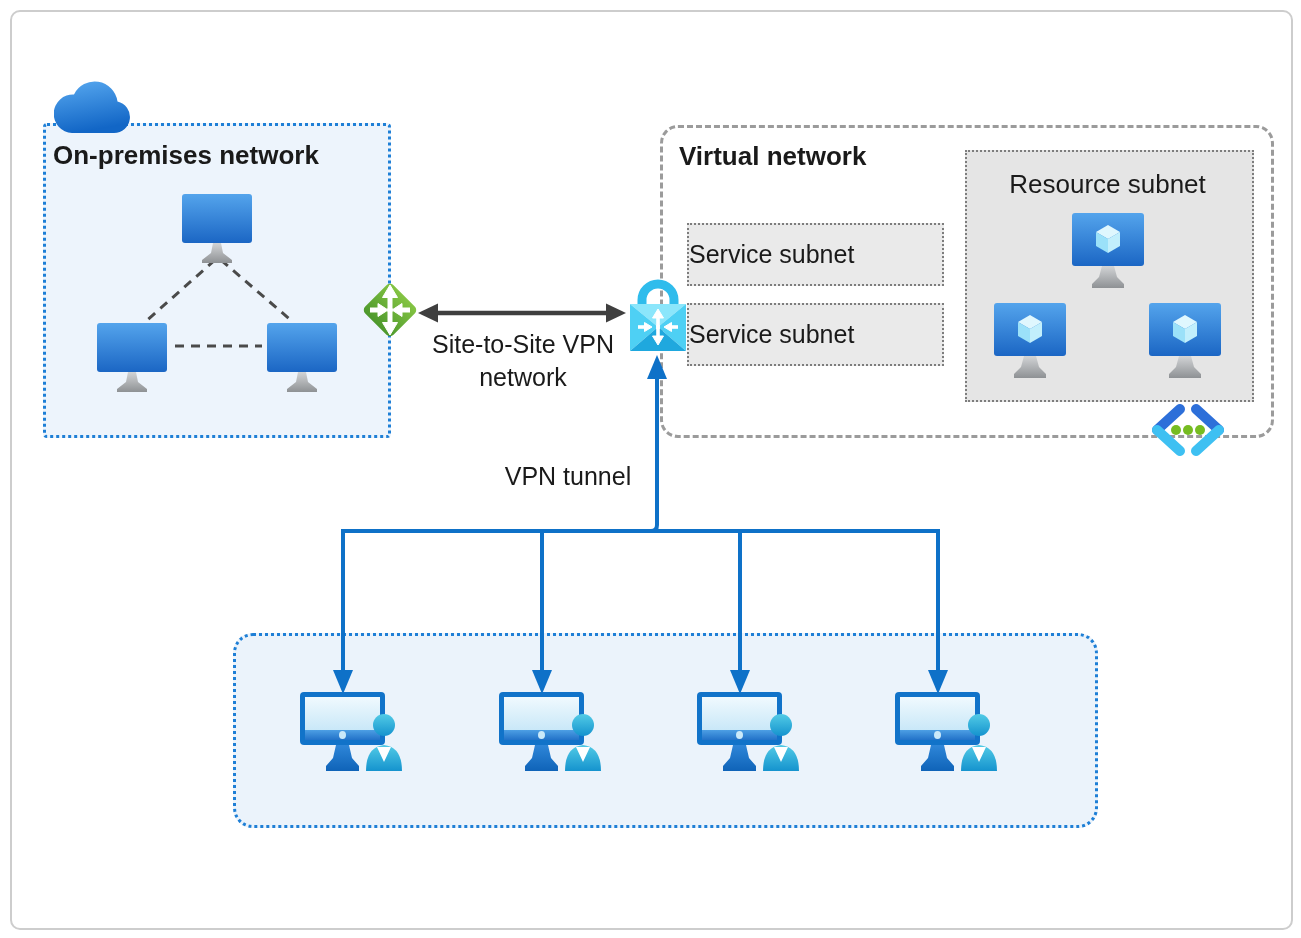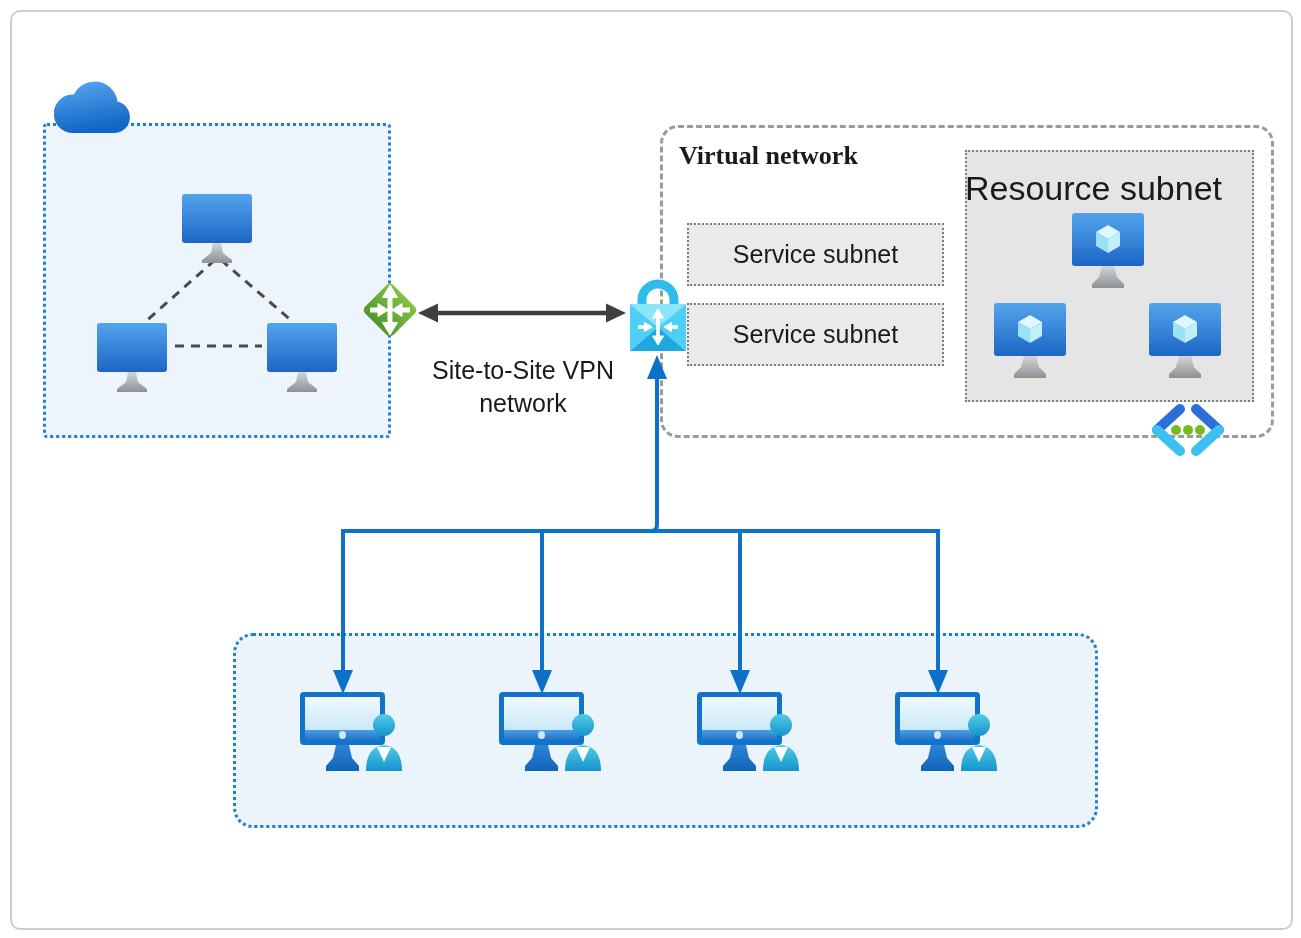--- a/index.html
+++ b/index.html
@@ -22,43 +22,43 @@
   #vnet-box{
     left:660px;top:125px;width:608px;height:307px;
     background:#ffffff;
     border:3px dashed var(--c-vnet_border,#9b9b9b);
     border-radius:18px;
   }
   .svc-box{
     left:687px;width:253px;height:59px;
     background:var(--c-subnet_fill,#eaeaea);
     border:2px dotted var(--c-subnet_border,#7d7d7d);
-    display:flex;align-items:center;justify-content:center;
+    display:flex;align-items:center;
     font-size:25px;
   }
   #svc-box-1{top:223px;}
   #svc-box-2{top:303px;}
   #resource-box{
     left:965px;top:150px;width:285px;height:248px;
     background:var(--c-resource_fill,#e5e5e5);
     border:2px dotted var(--c-subnet_border,#7d7d7d);
   }
   #clients-box{
     left:233px;top:633px;width:859px;height:189px;
     background:var(--c-clients_fill,#ebf3fb);
     border:3px dotted var(--c-dotted_border_blue,#1e7fd6);
     border-radius:20px;
   }
   
   .box-title{font-weight:bold;font-size:26px;white-space:nowrap;}
   #onprem-title{left:53px;top:140px;}
-  #vnet-title{left:679px;top:141px;font-family:Liberation Serif, serif;}
-  #resource-title{left:965px;top:169px;width:285px;text-align:left;font-size:34px;}
+  #vnet-title{left:679px;top:141px;}
+  #resource-title{left:965px;top:169px;width:285px;text-align:center;font-size:26px;}
   .tunnel-label{font-size:25px;line-height:33px;text-align:center;white-space:nowrap;}
-  #s2s-label{left:413px;top:328px;width:220px;margin-top:26px;}
+  #s2s-label{left:413px;top:328px;width:220px;}
   #p2s-label{left:458px;top:460px;width:220px;}
   #connector-layer{left:0;top:0;z-index:5;pointer-events:none;}
   .icon{z-index:6;}
   .label{z-index:7;}
 </style>
 </head>
 <body>
 
 <div id="canvas">
 
@@ -200,27 +200,29 @@
       <path d="M657 377 L657 525 Q657 531 651 531 L343 531 L343 673
                M651 531 L938 531 L938 673 M542 531 L542 673 M740 531 L740 673" fill="none" stroke-width="4"></path>
       <polygon points="657,355 647,379 667,379" stroke="none"></polygon>
       <polygon points="343,694 333,670 353,670" stroke="none"></polygon>
       <polygon points="542,694 532,670 552,670" stroke="none"></polygon>
       <polygon points="740,694 730,670 750,670" stroke="none"></polygon>
       <polygon points="938,694 928,670 948,670" stroke="none"></polygon>
     </g>
   </svg>
 
+  <div id="onprem-title" class="abs box-title label">On-premises network</div>
   <div id="vnet-title" class="abs box-title label">Virtual network</div>
   <div id="resource-title" class="abs label">Resource subnet</div>
   <div id="s2s-label" class="abs tunnel-label label">
     <div>Site-to-Site VPN</div>
     <div>network</div>
   </div>
   <div id="p2s-label" class="abs tunnel-label label">
+    <div>VPN tunnel</div>
   </div>
 
   <svg class="abs icon" style="left:54px;top:79px" width="76" height="58" viewBox="0 0 76 58">
       <use href="#ico-cloud"></use>
     </svg>
 
   <svg class="abs icon" style="left:182px;top:194px" width="70" height="72" viewBox="0 0 70 72">
       <use href="#ico-monitor"></use>
     </svg>
   <svg class="abs icon" style="left:97px;top:323px" width="70" height="72" viewBox="0 0 70 72">

